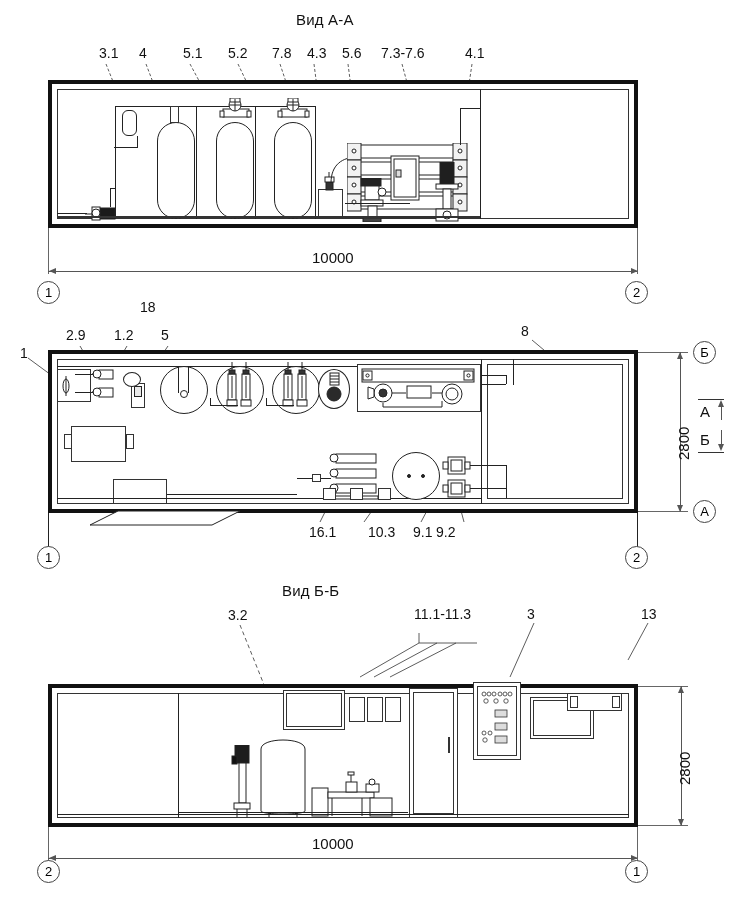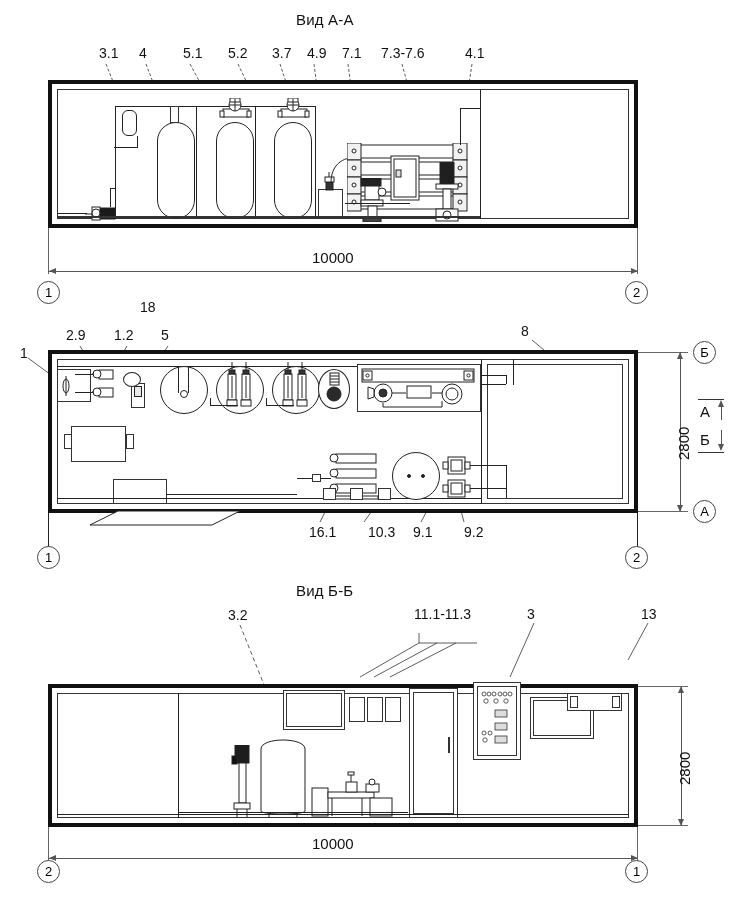--- a/index.html
+++ b/index.html
@@ -155,23 +155,23 @@
 <body>
 
 <div id="sheet">
 
   <div class="txt view-title" style="left:296px;top:12px;">Вид А-А</div>
 
   <div class="txt callout" style="left:99px;top:46px;">3.1</div>
   <div class="txt callout" style="left:139px;top:46px;">4</div>
   <div class="txt callout" style="left:183px;top:46px;">5.1</div>
   <div class="txt callout" style="left:228px;top:46px;">5.2</div>
-  <div class="txt callout" style="left:272px;top:46px;">3.7</div>
-  <div class="txt callout" style="left:307px;top:46px;">4.9</div>
-  <div class="txt callout" style="left:342px;top:46px;">7.1</div>
+  <div class="txt callout" style="left:272px;top:46px;">7.8</div>
+  <div class="txt callout" style="left:307px;top:46px;">4.3</div>
+  <div class="txt callout" style="left:342px;top:46px;">5.6</div>
   <div class="txt callout" style="left:381px;top:46px;">7.3-7.6</div>
   <div class="txt callout" style="left:465px;top:46px;">4.1</div>
 
   <svg class="abs" style="left:0;top:0;" width="747" height="250">
     <g stroke="#333" stroke-width="0.8" fill="none" stroke-dasharray="3,2">
       <line x1="106" y1="64" x2="128" y2="119"></line>
       <line x1="146" y1="64" x2="178" y2="148"></line>
       <line x1="190" y1="64" x2="232" y2="142"></line>
       <line x1="238" y1="64" x2="268" y2="127"></line>
       <line x1="280" y1="64" x2="320" y2="184"></line>
@@ -323,21 +323,21 @@
   <div class="txt callout" style="left:140px;top:300px;">18</div>
   <div class="txt callout" style="left:20px;top:346px;">1</div>
   <div class="txt callout" style="left:66px;top:328px;">2.9</div>
   <div class="txt callout" style="left:114px;top:328px;">1.2</div>
   <div class="txt callout" style="left:161px;top:328px;">5</div>
   <div class="txt callout" style="left:521px;top:324px;">8</div>
   <div class="txt callout" style="left:371px;top:434px;">10.2</div>
   <div class="txt callout" style="left:309px;top:525px;">16.1</div>
   <div class="txt callout" style="left:368px;top:525px;">10.3</div>
   <div class="txt callout" style="left:413px;top:525px;">9.1</div>
-  <div class="txt callout" style="left:464px;top:525px;">9.2</div>
+  <div class="txt callout" style="left:436px;top:525px;">9.2</div>
 
   <svg class="abs" style="left:0;top:295px;" width="747" height="250">
     <g stroke="#333" stroke-width="0.8" fill="none">
       <line x1="28" y1="63" x2="62" y2="88"></line>
       <line x1="80" y1="51" x2="97" y2="80"></line>
       <line x1="127" y1="51" x2="102" y2="93"></line>
       <line x1="168" y1="51" x2="143" y2="88"></line>
       <line x1="532" y1="45" x2="588" y2="92"></line>
       <line x1="382" y1="151" x2="368" y2="175"></line>
       <line x1="320" y1="227" x2="332" y2="203"></line>
@@ -527,21 +527,21 @@
 
   <div class="secline" style="left:698px;top:399px;width:26px;"></div>
   <div class="txt secmark" style="left:700px;top:404px;">А</div>
   <div class="txt secmark" style="left:700px;top:432px;">Б</div>
   <div class="secline" style="left:698px;top:452px;width:26px;"></div>
   <div class="dimline-v" style="left:721px;top:402px;height:18px;"></div>
   <div class="arrowU" style="left:718px;top:400px;"></div>
   <div class="dimline-v" style="left:721px;top:430px;height:18px;"></div>
   <div class="arrowD" style="left:718px;top:444px;"></div>
 
-  <div class="txt view-title" style="left:296px;top:583px;">Вид Б-Б</div>
+  <div class="txt view-title" style="left:282px;top:583px;">Вид Б-Б</div>
 
   <div class="txt callout" style="left:228px;top:608px;">3.2</div>
   <div class="txt callout" style="left:414px;top:607px;">11.1-11.3</div>
   <div class="txt callout" style="left:527px;top:607px;">3</div>
   <div class="txt callout" style="left:641px;top:607px;">13</div>
 
   <svg class="abs" style="left:0;top:600px;" width="747" height="120">
     <g stroke="#333" stroke-width="0.8" fill="none">
       <line x1="240" y1="25" x2="281" y2="127" stroke-dasharray="4,3"></line>
       <line x1="419" y1="33" x2="419" y2="43"></line>

